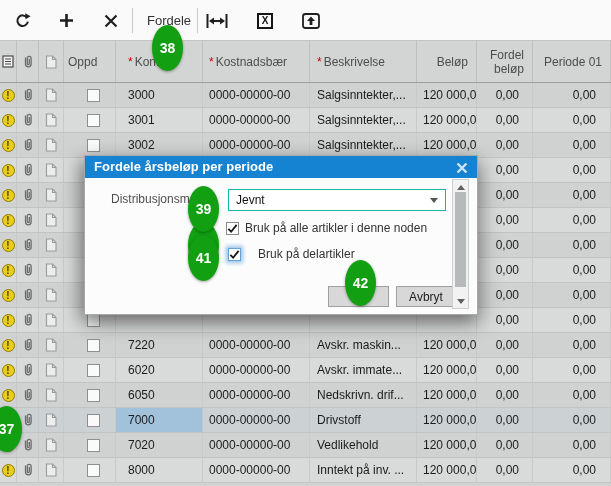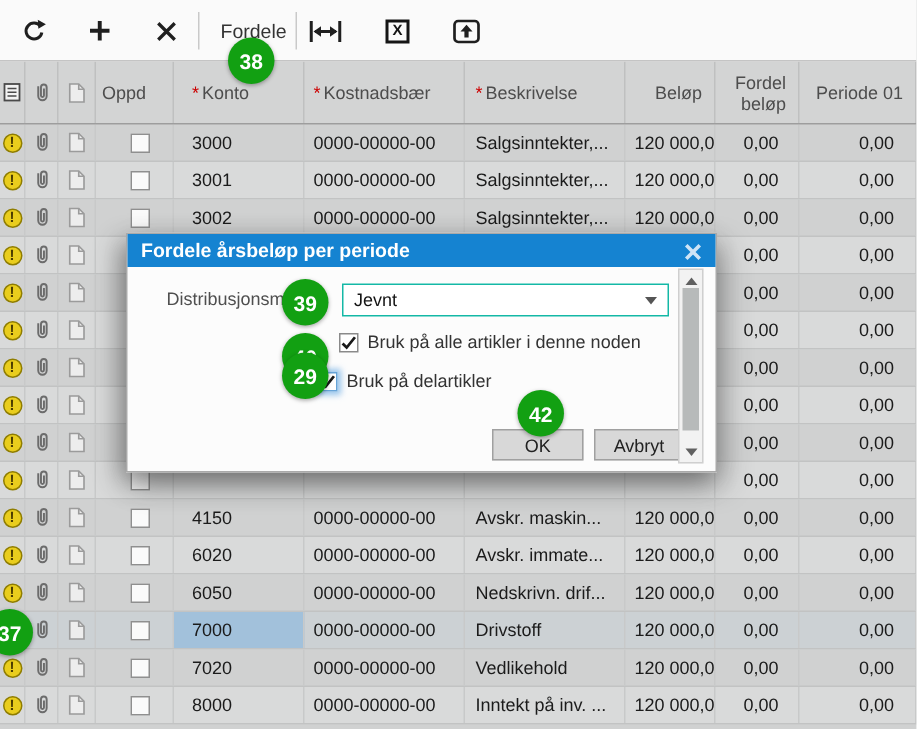--- a/index.html
+++ b/index.html
@@ -67,21 +67,21 @@
   .msb{ position:absolute; right:8px; top:23px; width:17px; height:130px;
     background:#f2f2f2; border:1px solid #cfcfcf; }
   .msb-up,.msb-dn{ position:absolute; left:0; width:15px; height:14px;
     display:flex; align-items:center; justify-content:center; cursor:pointer; }
   .msb-up{ top:0; } .msb-dn{ bottom:0; }
   .tri-up{ width:0; height:0; border-left:4px solid transparent; border-right:4px solid transparent; border-bottom:5px solid #606060; }
   .tri-dn{ width:0; height:0; border-left:4px solid transparent; border-right:4px solid transparent; border-top:5px solid #606060; }
   .msb-thumb{ position:absolute; left:2px; top:12px; width:11px; height:95px;
     background:#b7baba; cursor:grab; }
   
-  .anno{ position:absolute; width:31px; height:31px; border-radius:50%;
+  .anno{ position:absolute; width:31px; height:46px; border-radius:50%;
     background:#12a012; color:#ffffff; font-weight:bold; font-size:14px;
     display:flex; align-items:center; justify-content:center;
     box-shadow:0 1px 3px rgba(0,0,0,.35); z-index:20; }
   #a37{ left:-9px;  top:406px; z-index:30; }
   #a38{ left:152px; top:25px;  }
   #a40{ left:188px; top:210px;margin-top:12px; }
   #a39{ left:188px; top:186px; }
   #a41{ left:188px; top:235px; }
   #a42{ left:345px; top:260px; }
   svg{ display:block; }
@@ -469,21 +469,21 @@
           <span>
             <svg width="12" height="14" viewBox="0 0 12 14">
               <path d="M1.5 1 h6 l3.5 3.5 V13 H1.5 Z" fill="#ededed" stroke="#9b9b9b" stroke-width="1.1"></path>
               <path d="M7.5 1 v3.5 h3.5" fill="none" stroke="#9b9b9b" stroke-width="1.1"></path>
             </svg>
           </span>
         </div>
         <div class="cell" style="left: 64px; width: 52px; padding-left: 23px;">
           <span class="rowchk"></span>
         </div>
-        <div class="cell" style="left: 116px; width: 87px; padding-left: 12px; padding-right: 0px;">4150</div>
+        <div class="cell" style="left: 116px; width: 87px; padding-left: 12px; padding-right: 0px;">7220</div>
         <div class="cell" style="left: 203px; width: 107px; padding-left: 6px; padding-right: 0px;">0000-00000-00</div>
         <div class="cell" style="left: 310px; width: 107px; padding-left: 7px; padding-right: 0px;">Avskr. maskin...</div>
         <div class="cell" style="left: 417px; width: 60px; padding-left: 6px; padding-right: 4px;">120 000,00</div>
         <div class="cell right" style="left: 477px; width: 56px; padding-left: 0px; padding-right: 13px;">0,00</div>
         <div class="cell right" style="left: 533px; width: 78px; padding-left: 0px; padding-right: 14px;">0,00</div>
       </div>
       <div class="grow alt1">
         <div class="cell" style="left: 0px; width: 17px; justify-content: center;">
           <span class="warn">!</span>
         </div>
@@ -651,21 +651,21 @@
       <span class="chk">
         <span>
           <svg width="11" height="11" viewBox="0 0 12 12">
             <path d="M1.5 6.5 L4.5 9.5 L10.5 2" fill="none" stroke="#1a1a1a" stroke-width="2"></path>
           </svg>
         </span>
       </span>
       <span class="chklab">Bruk på alle artikler i denne noden</span>
     </div>
 
-    <div class="chkrow" style="left:127px; top:91px;">
+    <div class="chkrow" style="left:143px; top:91px;gap:11px;">
       <span class="chk focus">
         <span>
           <svg width="11" height="11" viewBox="0 0 12 12">
             <path d="M1.5 6.5 L4.5 9.5 L10.5 2" fill="none" stroke="#1a1a1a" stroke-width="2"></path>
           </svg>
         </span>
       </span>
       <span class="chklab">Bruk på delartikler</span>
     </div>
 
@@ -679,17 +679,17 @@
       <div class="msb-thumb"></div>
       <div class="msb-dn">
           <span class="tri-dn"></span>
         </div>
     </div>
   </div>
 
   <div class="anno" id="a38">38</div>
   <div class="anno" id="a40">40</div>
   <div class="anno" id="a39">39</div>
-  <div class="anno" id="a41">29</div>
+  <div class="anno" id="a41">41</div>
   <div class="anno" id="a42">42</div>
   <div class="anno" id="a37">37</div>
 
 </div>
 
 </body></html>

